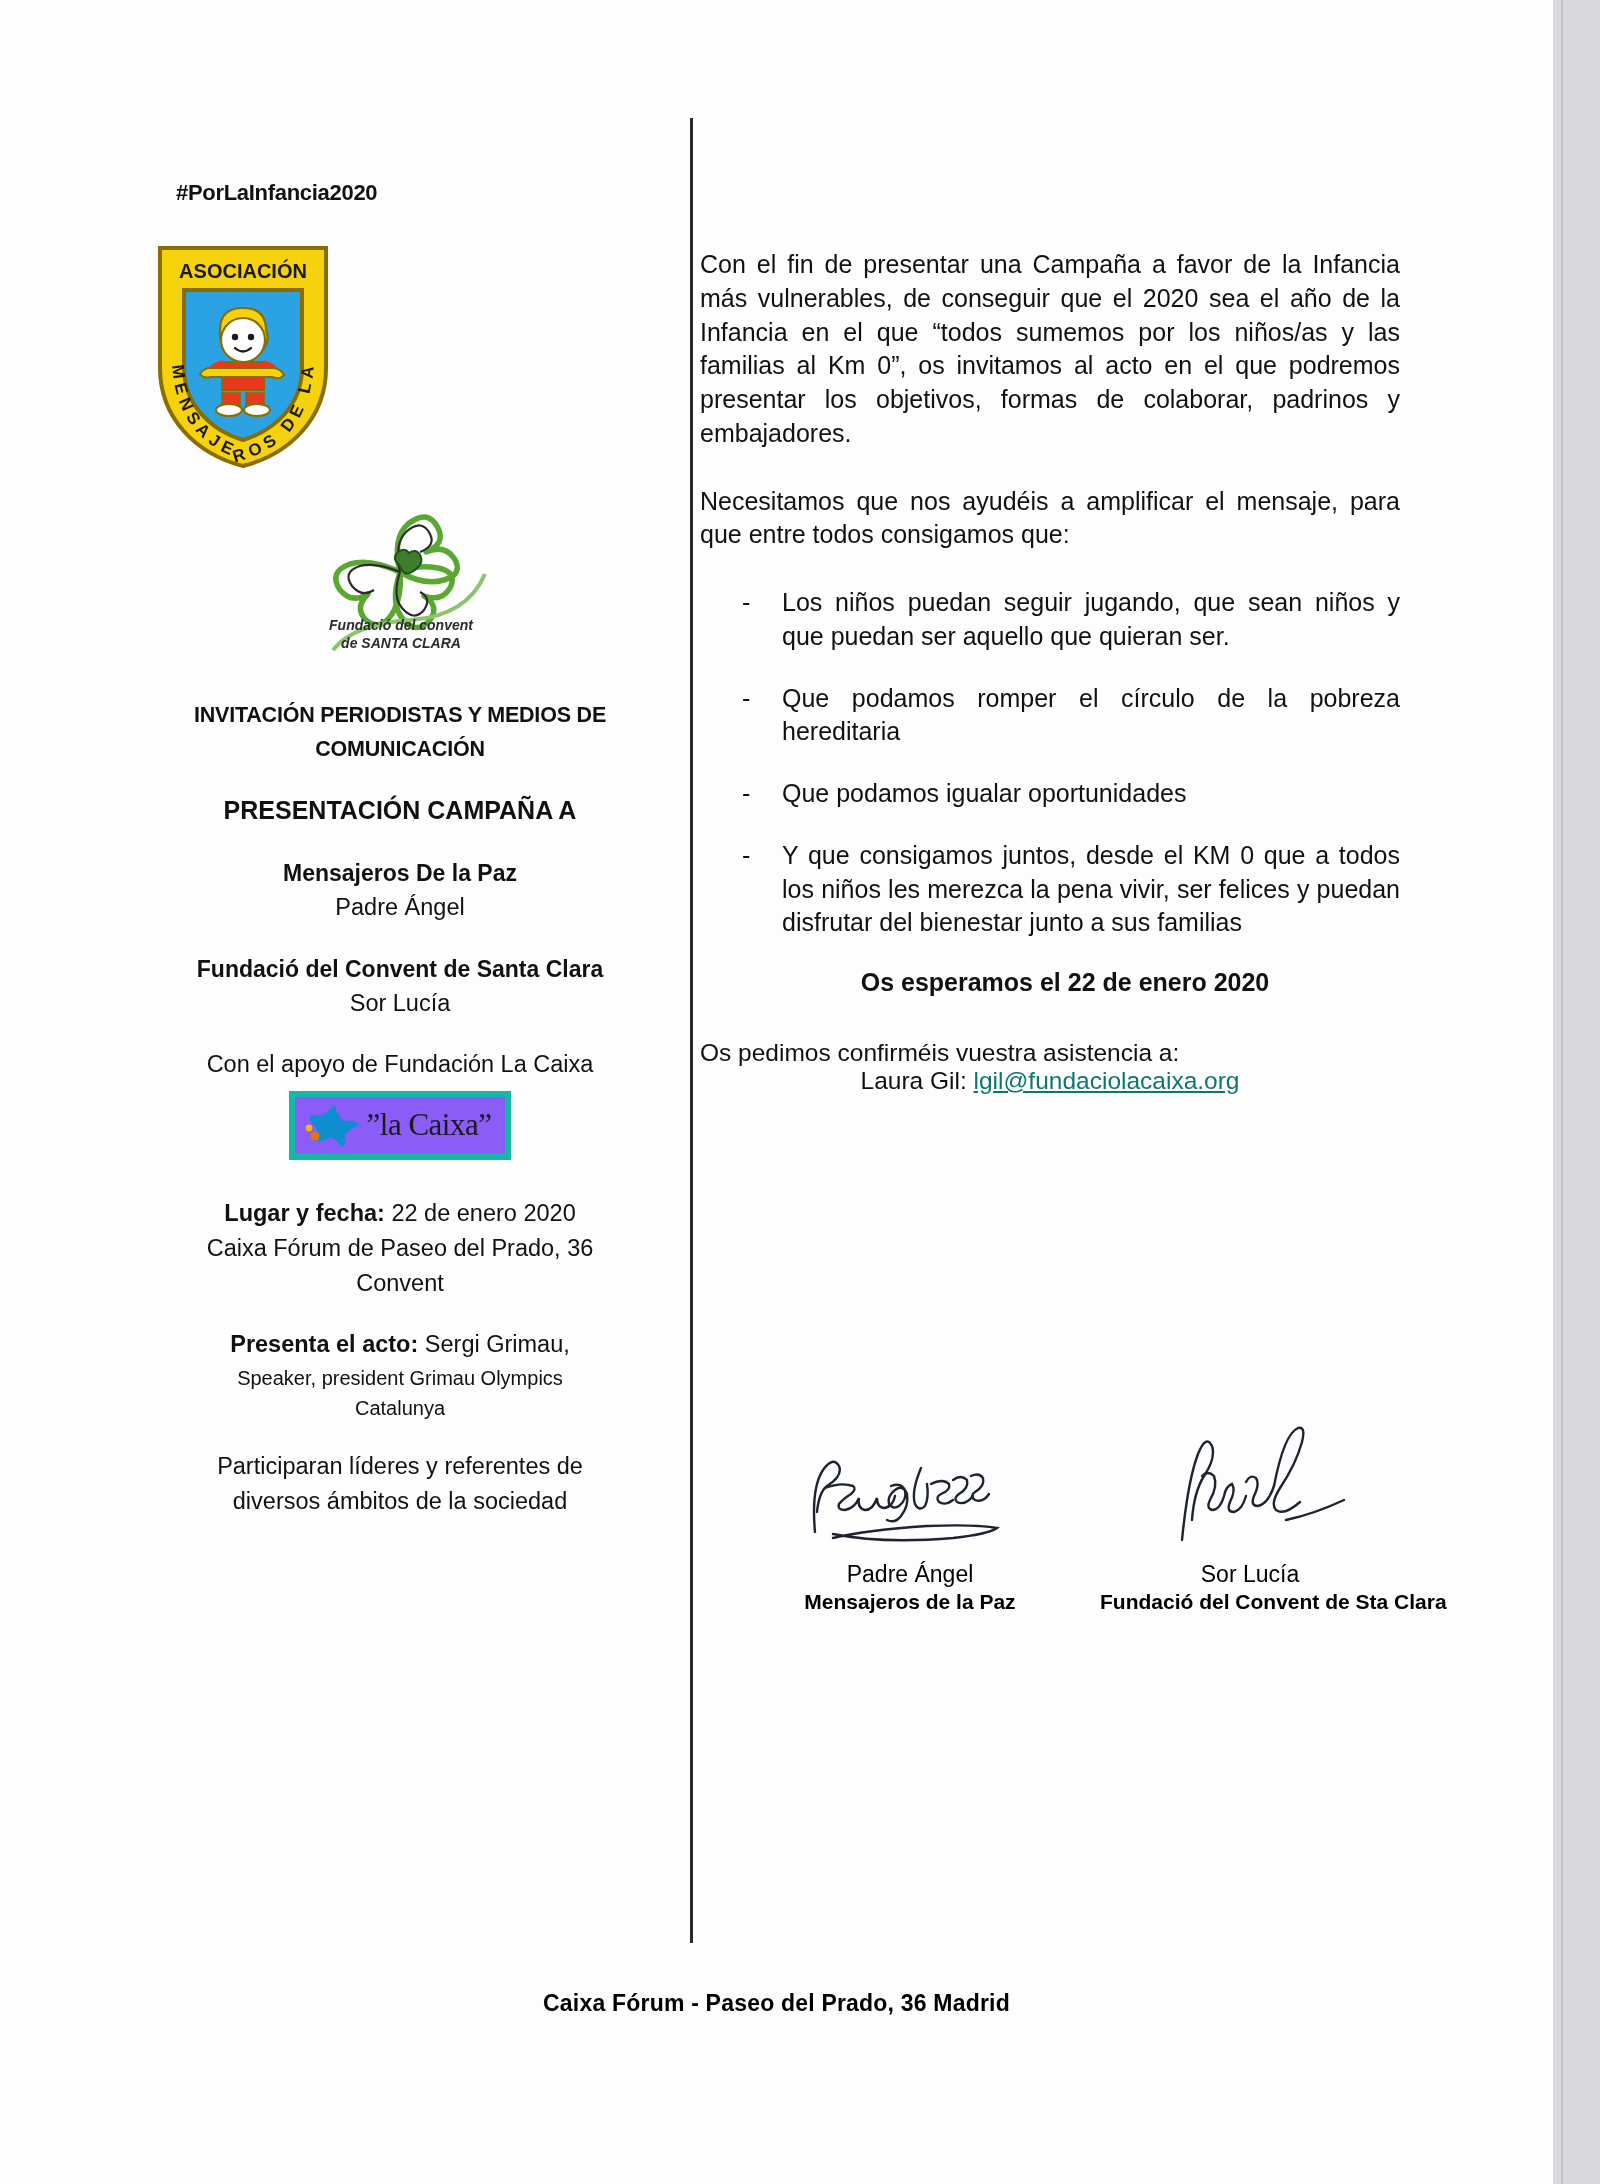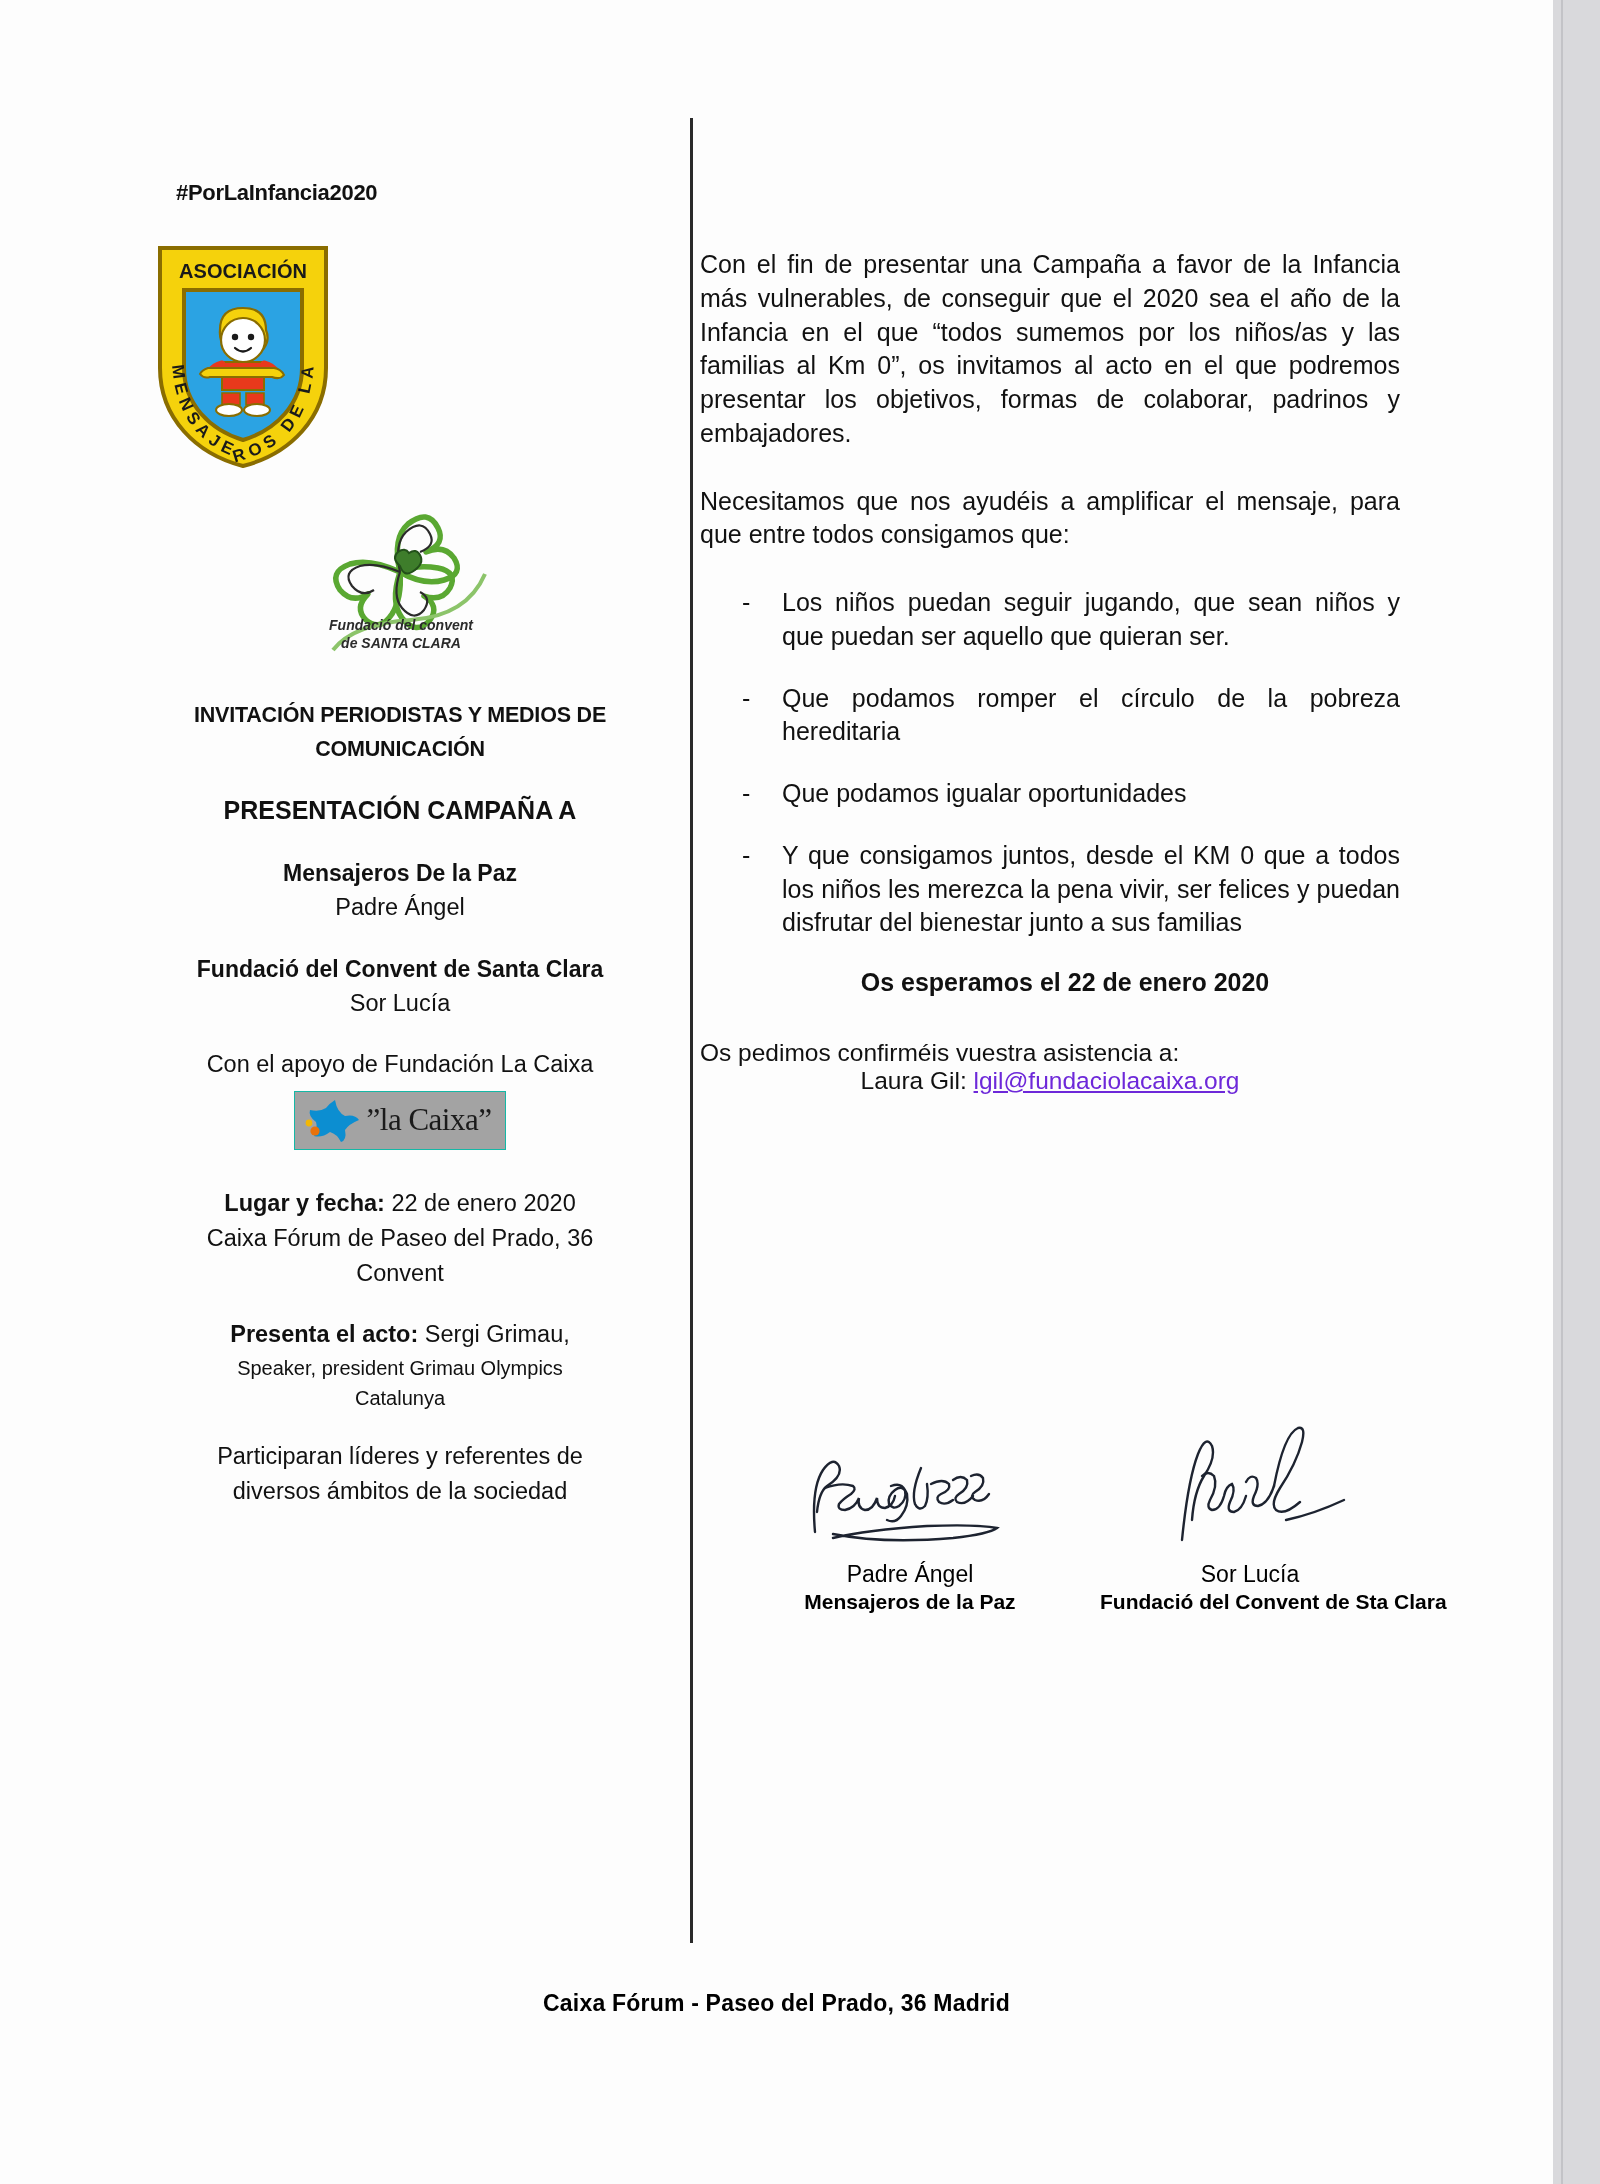--- a/index.html
+++ b/index.html
@@ -105,22 +105,22 @@
     font-size: 20px;
     font-weight: normal;
     line-height: 1.3;
   }
   .gap-xs { height: 14px; }
   .gap-s  { height: 26px; }
   .gap-m  { height: 38px; }
 
   .caixa-box {
     display: inline-block;
-    border: 1px solid #14b8a6;
-    background: #a3a3a3;
+    border: 6px solid #14b8a6;
+    background: #8b5cf6;
     padding: 6px 14px 7px 10px;
     margin-top: 6px;
   }
   .caixa-inner { display: flex; align-items: center; gap: 6px; }
   .caixa-word {
     font-family: "Liberation Serif", serif;
     font-size: 31px;
     color: #1b1b1b;
     letter-spacing: -0.5px;
     line-height: 1;
@@ -171,21 +171,21 @@
   .confirm {
     font-size: 24.5px;
     margin: 0;
   }
   .confirm-line2 {
     font-size: 24.5px;
     text-align: center;
     margin: 0;
   }
   a.mail {
-    color: #6d28d9;
+    color: #0f766e;
     text-decoration: underline;
     margin-top: 44px;
   }
 
   
   #signatures {
     position: absolute;
     left: 760px;
     top: 1430px;
     width: 640px;

